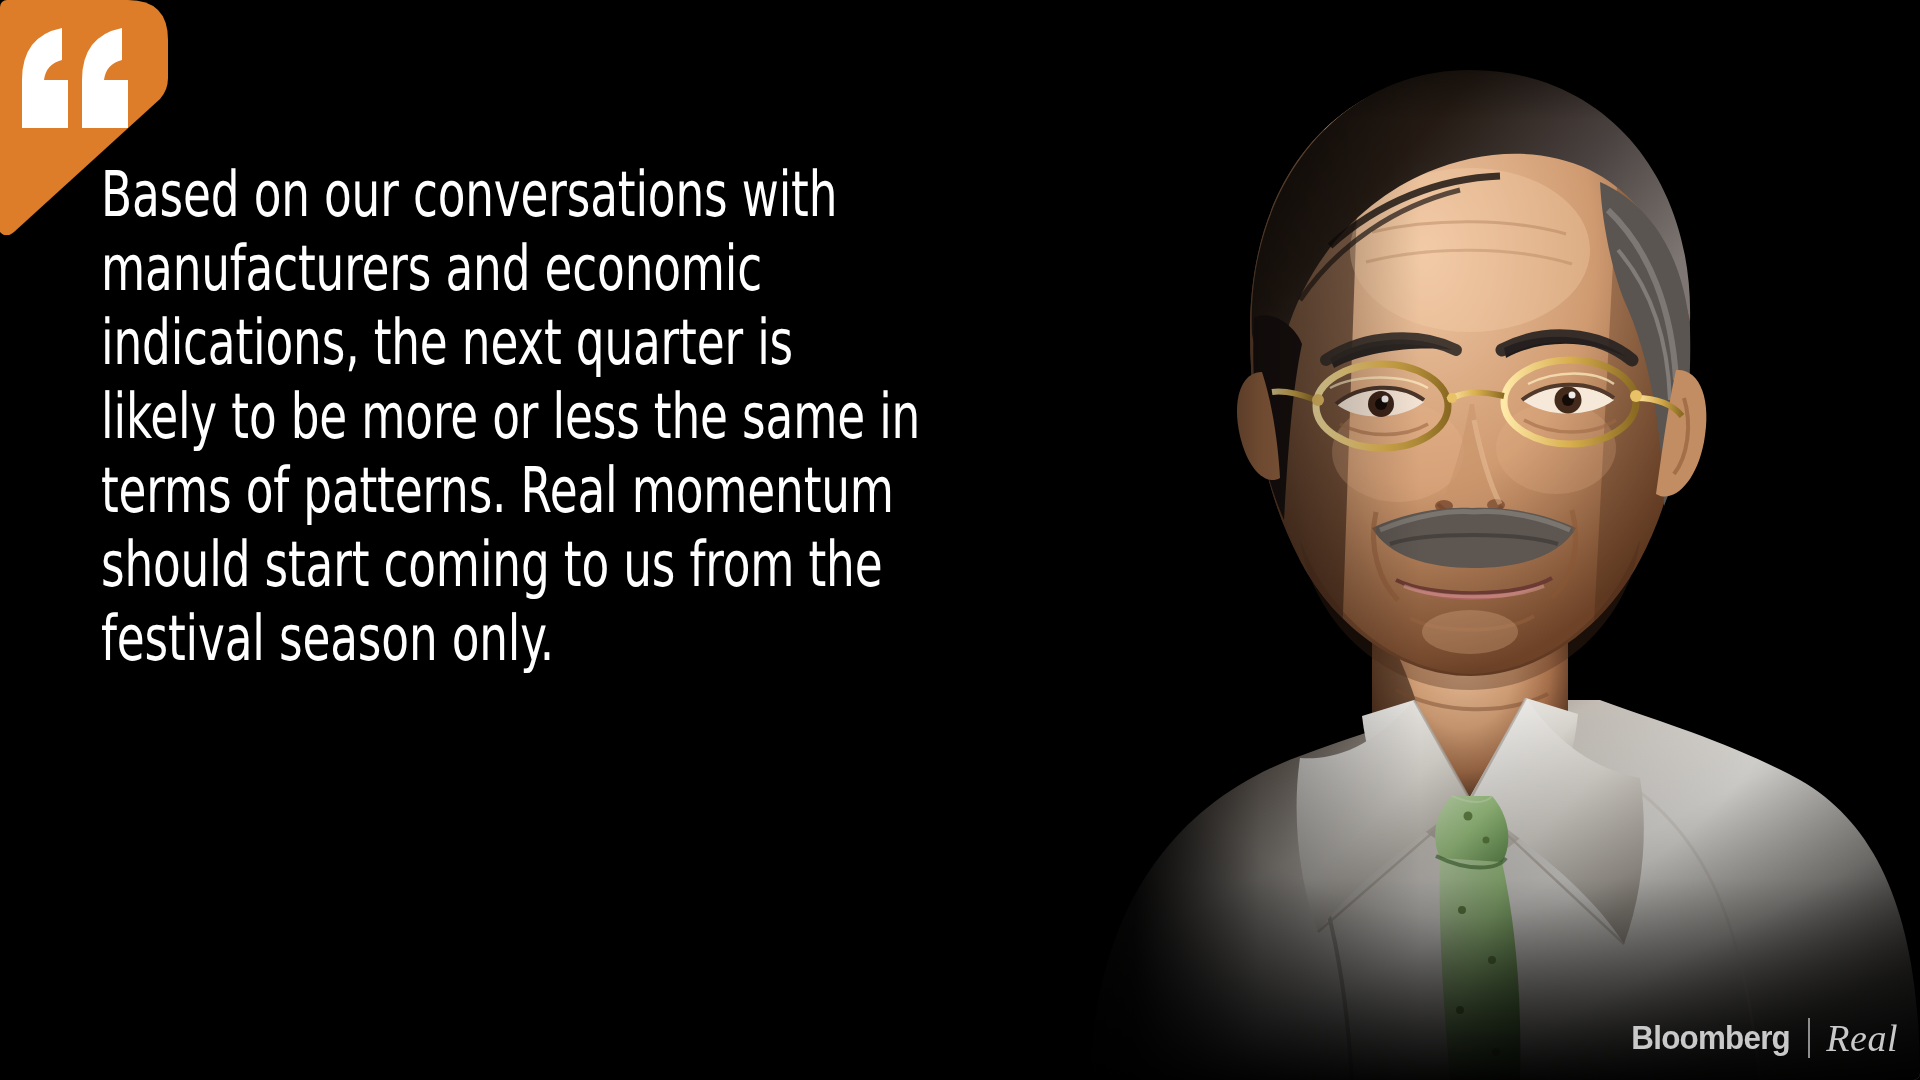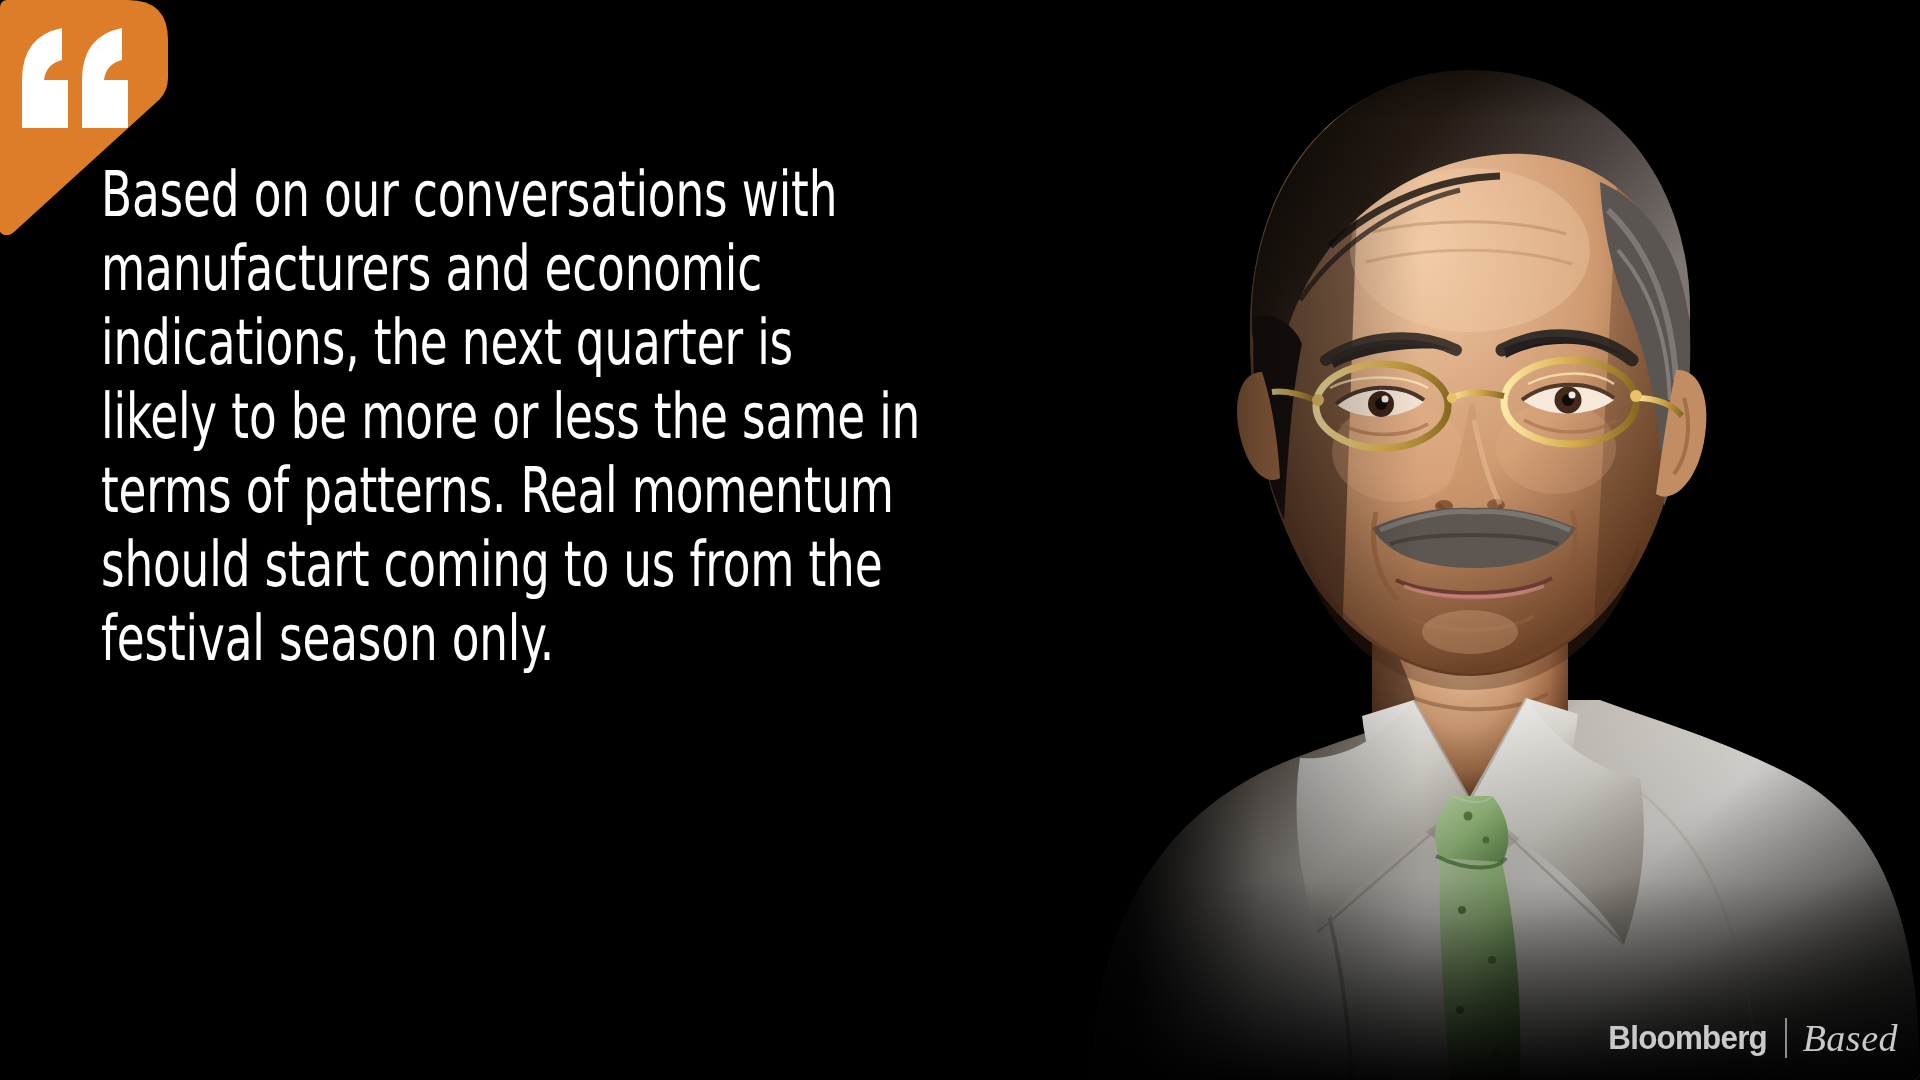--- a/index.html
+++ b/index.html
@@ -372,16 +372,16 @@
 likely to be more or less the same in
 terms of patterns. Real momentum
 should start coming to us from the
 festival season only.</div>
   </div>
 
 
   <div id="logo">
     <span id="logo-bloomberg">Bloomberg</span>
     <span id="logo-divider"></span>
-    <span id="logo-quint">Based</span>
+    <span id="logo-quint">Real</span>
   </div>
 
 </div>
 
 </body></html>

